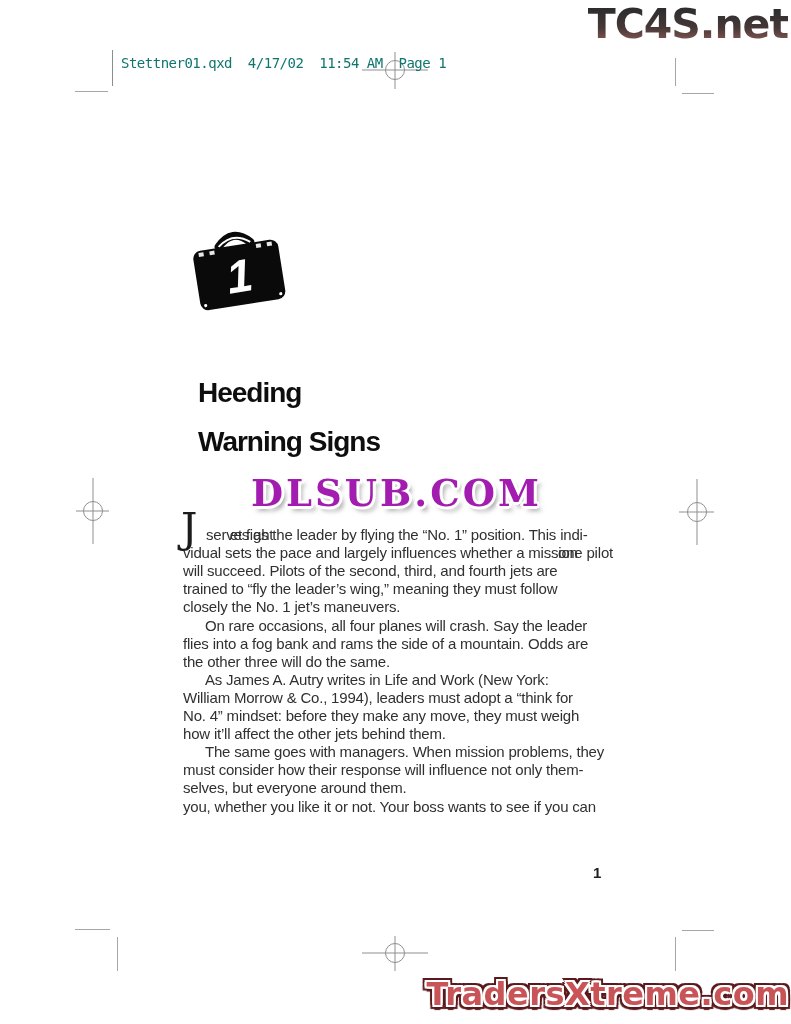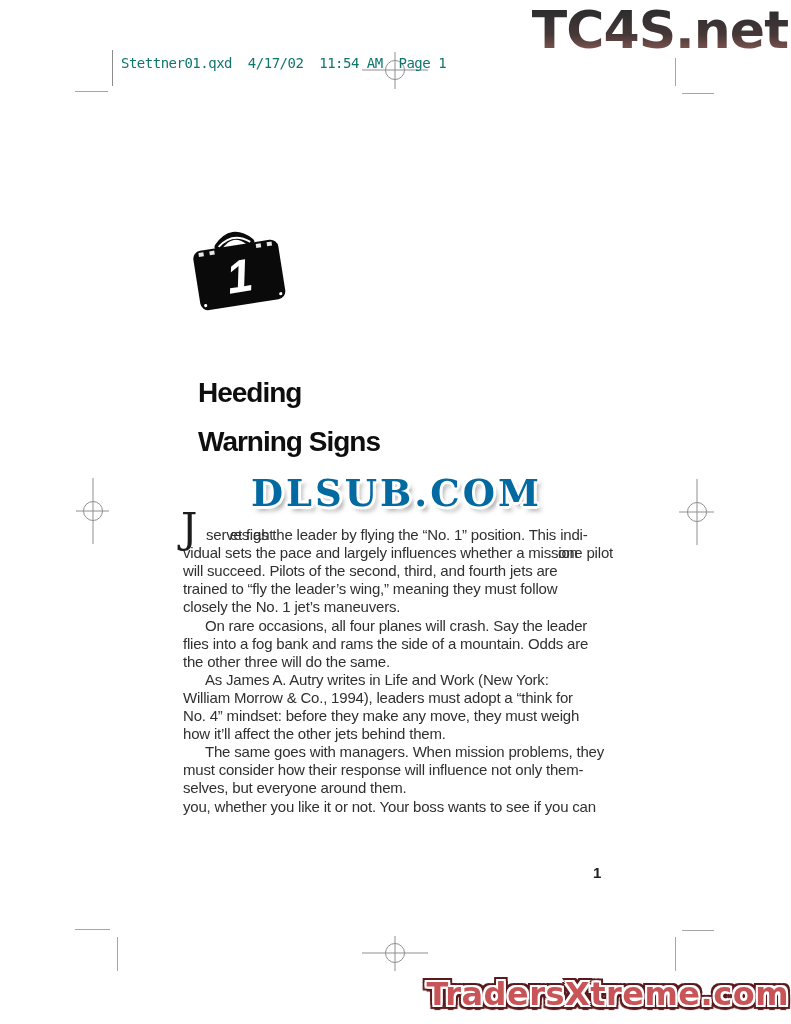--- a/index.html
+++ b/index.html
@@ -16,21 +16,21 @@
   
   .slug{
     position:absolute;left:121px;top:55px;
     font-family:"DejaVu Sans Mono","Liberation Mono",monospace;
     font-size:14px;letter-spacing:-0.5px;color:#0f766e;white-space:pre;
   }
   .slug-rule{position:absolute;left:112px;top:50px;width:1px;height:36px;background:#8d8d8d;}
   
   .tc4s{
     position:absolute;right:3px;top:0px;
-    font-weight:bold;font-size:52px;letter-spacing:-1px;
+    font-weight:bold;font-size:41px;letter-spacing:-1px;
     font-family:"DejaVu Sans","Liberation Sans",sans-serif;
     background:linear-gradient(180deg,#2d2d2f 18%,#463837 58%,#9a625c 96%);
     -webkit-background-clip:text;background-clip:text;color:transparent;
   }
   
   .briefcase{position:absolute;left:180px;top:218px;width:118px;height:102px;}
   
   .title{
     position:absolute;left:186px;top:356px;margin:12px;
     font-size:28px;line-height:49px;font-weight:bold;letter-spacing:-1px;
@@ -49,21 +49,21 @@
     position:absolute;left:-2px;top:0px;
     font-family:"DejaVu Serif","Liberation Serif",serif;
     font-size:41px;line-height:41px;color:#1c1c1c;
   }
   .ital{}
   
   .dlsub{
     position:absolute;left:68px;top:-24px;z-index:3;
     font-family:"DejaVu Serif","Liberation Serif",serif;
     font-weight:bold;font-size:37px;letter-spacing:3px;
-    color:#0369a1;
+    color:#a21caf;
     text-shadow:
       -2px -2px 0 #fff,2px -2px 0 #fff,-2px 2px 0 #fff,2px 2px 0 #fff,
       -3px 0 0 #fff,3px 0 0 #fff,0 -3px 0 #fff,0 3px 0 #fff,
       4px 5px 4px rgba(110,110,110,0.55);
   }
   
   .pagenum{position:absolute;left:593px;top:864px;font-size:15px;font-weight:bold;color:#1f1f1f;}
   
   .tradersx{
     position:absolute;right:2px;top:975px;z-index:3;

